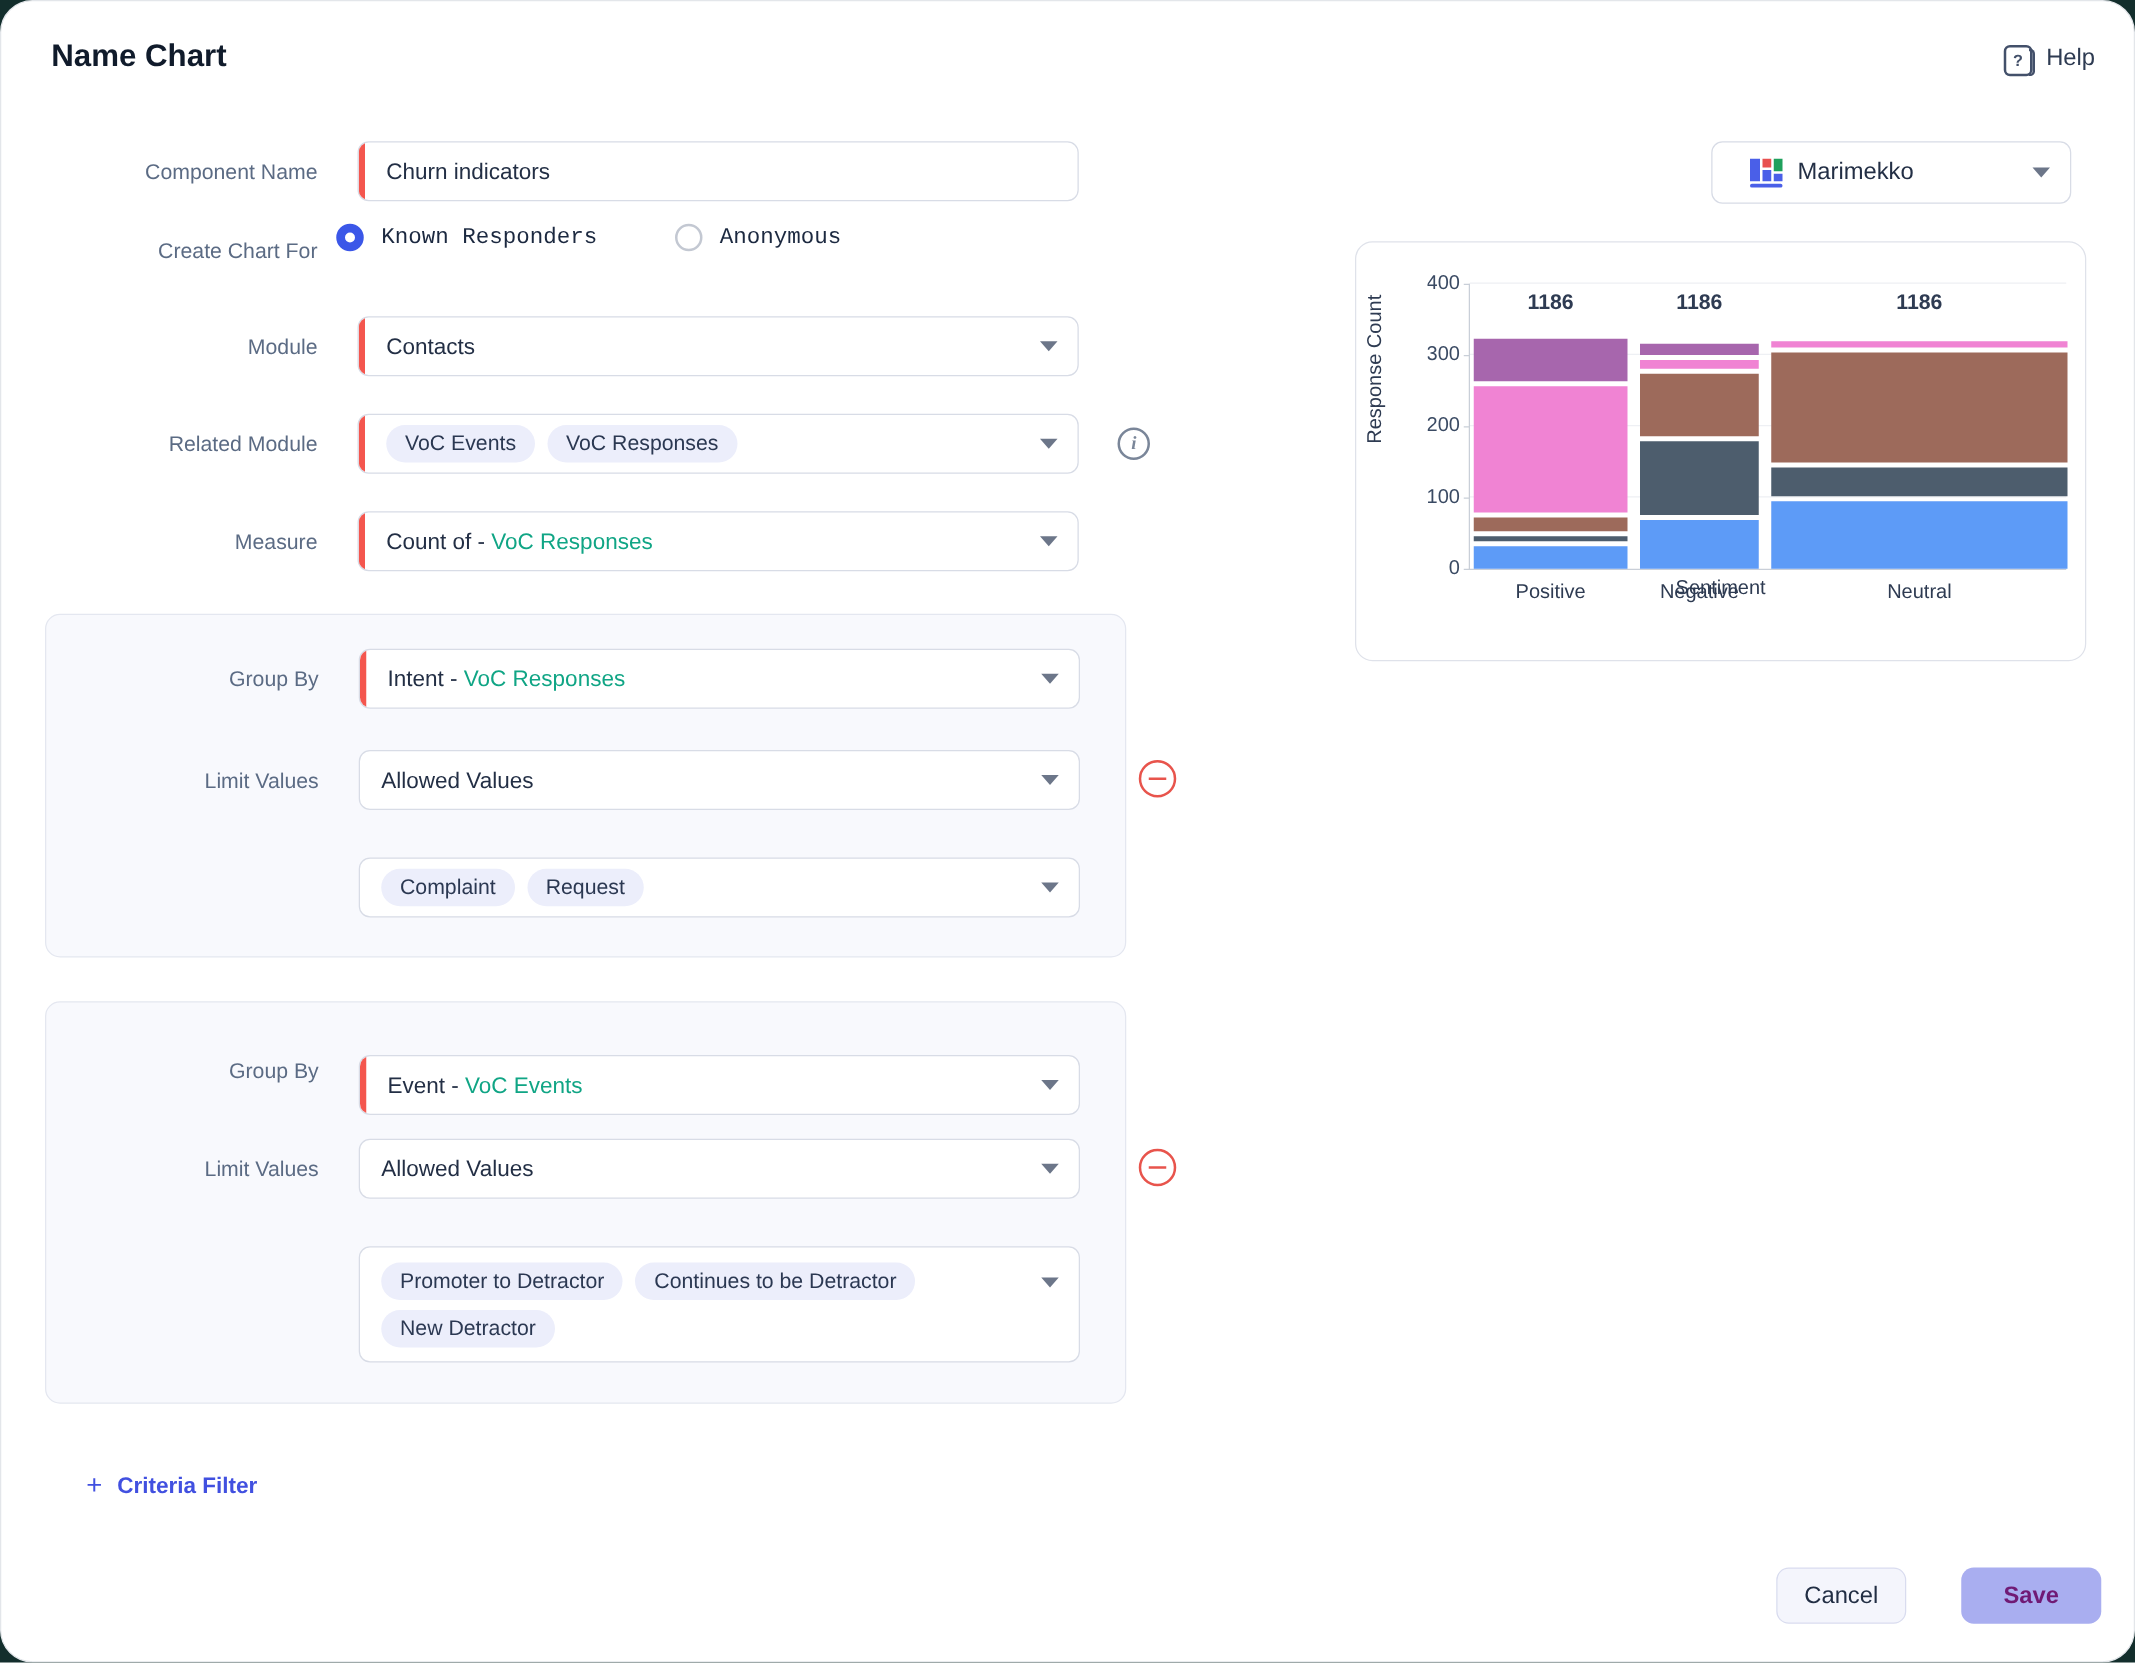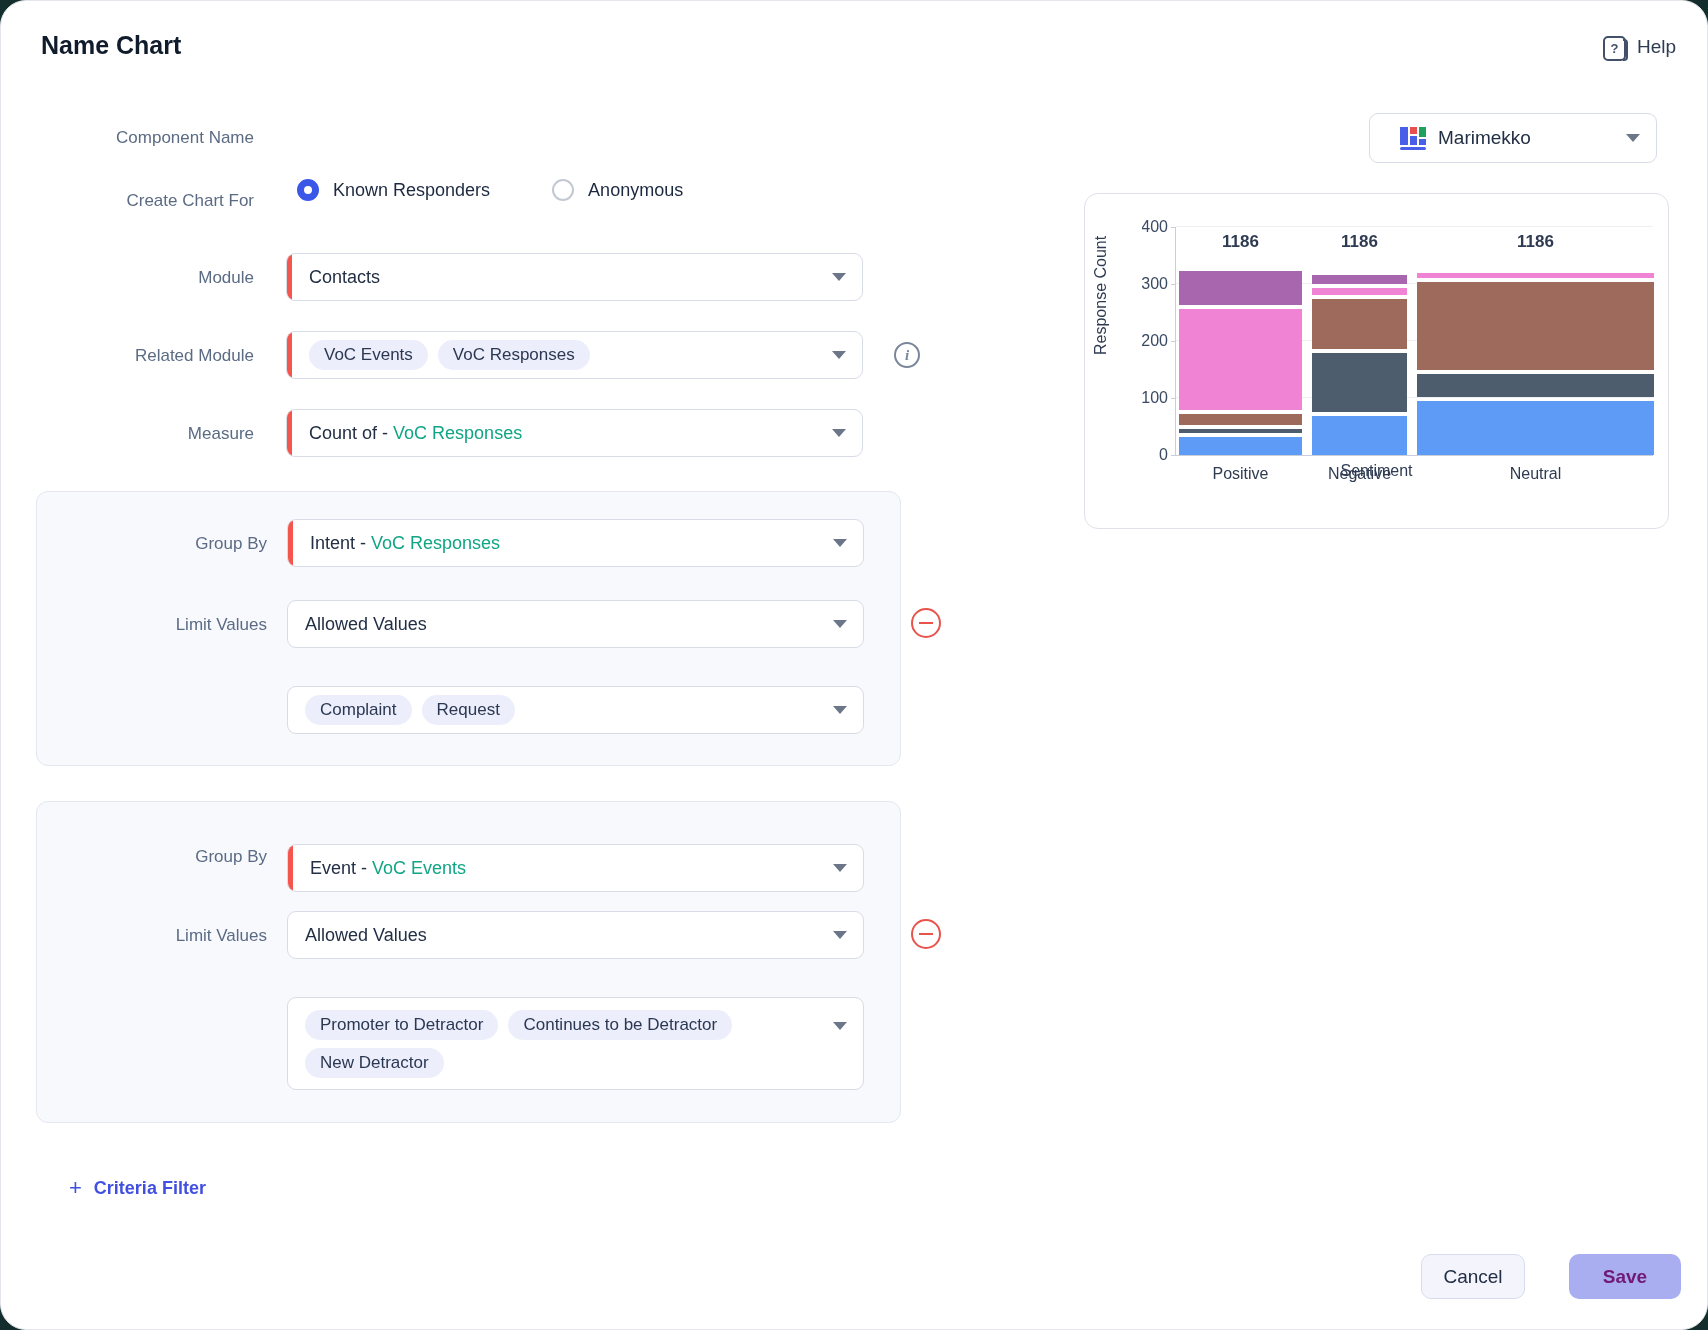--- a/index.html
+++ b/index.html
@@ -32,29 +32,29 @@
   }
   .field.required::before{
     content:"";position:absolute;left:0;top:0;bottom:0;width:5px;background:#f4564e;border-radius:9px 0 0 9px;
   }
   .field.required{padding-left:22px;}
   .chev{position:absolute;right:16px;top:50%;margin-top:-4px;width:0;height:0;
     border-left:7px solid transparent;border-right:7px solid transparent;border-top:8px solid #6c7689;}
   .chip{display:inline-flex;align-items:center;background:#eceefb;border-radius:16px;
     padding:5px 15px;font-size:17px;color:#2b3852;margin-right:10px;white-space:nowrap;}
   .teal{color:#10a585;}
-  .radio-row{position:absolute;left:296px;display:flex;align-items:center;gap:14px;}
+  .radio-row{position:absolute;left:268px;display:flex;align-items:center;gap:14px;font-family:Liberation Mono, monospace;}
   .radio{width:22px;height:22px;border-radius:50%;box-sizing:border-box;background:#fff;}
   .radio.on{border:7px solid #3b57e8;}
   .radio.off{border:2px solid #c3c8d2;}
   .radio-label{font-size:18px;color:#1c2940;margin-right:48px;}
   .info-icon{position:absolute;left:893px;width:26px;height:26px;border:2px solid #7a8699;border-radius:50%;
     box-sizing:border-box;color:#7a8699;font-size:15px;font-weight:700;display:flex;align-items:center;justify-content:center;font-family:"Liberation Serif","DejaVu Serif",serif;font-style:italic;}
   .group-box{position:absolute;left:35px;width:865px;background:#f8f9fd;border:1px solid #e4e7f0;border-radius:12px;box-sizing:border-box;}
-  .group-box .flabel{left:-35px;padding-left:12px;} 
+  .group-box .flabel{left:-35px;} 
   .group-box .field{left:250px;}
   .minus-btn{position:absolute;left:910px;width:30px;height:30px;border:2px solid #e8544c;border-radius:50%;box-sizing:border-box;background:#fff;cursor:pointer;}
   .minus-btn::after{content:"";position:absolute;left:6px;right:6px;top:50%;height:2px;margin-top:-1px;background:#e8544c;}
   .chips-field{flex-wrap:wrap;row-gap:8px;align-content:center;}
   .criteria{position:absolute;left:68px;top:1176px;display:flex;align-items:center;gap:12px;cursor:pointer;}
   .criteria .plus{font-size:22px;color:#4150e0;font-weight:400;line-height:1;}
   .criteria .txt{font-size:18px;color:#4150e0;font-weight:600;}
   
   .btn{position:absolute;top:1253px;height:45px;border-radius:10px;box-sizing:border-box;
     display:flex;align-items:center;justify-content:center;font-size:19px;cursor:pointer;}
@@ -99,20 +99,23 @@
 
   <div class="help">
     <span class="help-icon">
       <span class="sheet">?</span>
         <span class="sheet2"></span>
     </span>
     <span class="help-txt">Help</span>
   </div>
 
   <div class="flabel" style="top:127px;">Component Name</div>
+  <div class="field required" style="top:112px;">
+    <span>Churn indicators</span>
+  </div>
 
   <div class="flabel" style="top:190px;">Create Chart For</div>
   <div class="radio-row" style="top:178px;" id="radio-row">
       <span class="radio on"></span>
       <span class="radio-label">Known Responders</span>
       <span class="radio off"></span>
       <span class="radio-label">Anonymous</span>
     </div>
 
   <div class="flabel" style="top:267px;">Module</div>

